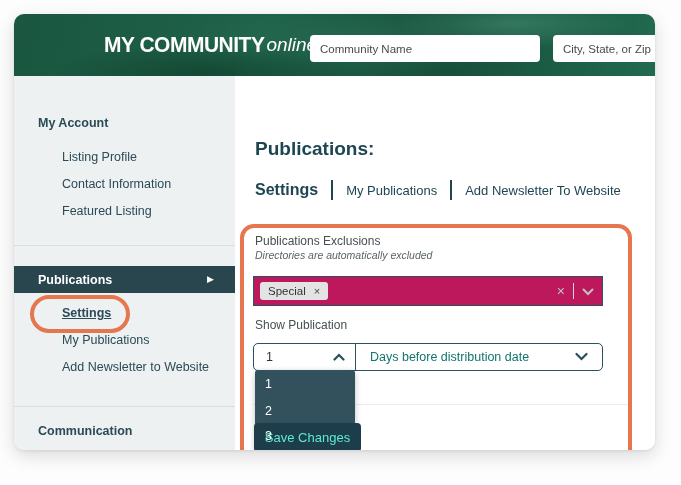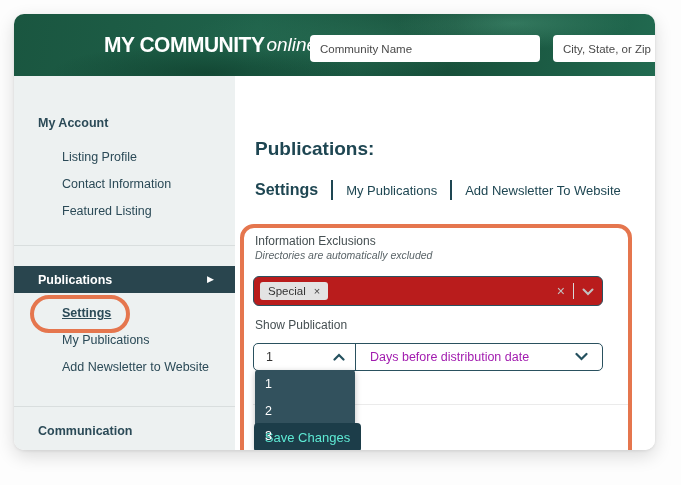--- a/index.html
+++ b/index.html
@@ -49,37 +49,37 @@
   .content { position:relative; flex:1; height:100%; background:#fff;margin-top:36px; }
   .page-title { position:absolute; left:20px; top:26px; font-size:19px; font-weight:700; color:#1e4652; }
   .tabs { position:absolute; left:20px; top:68px; display:flex; align-items:center; color:#1e4652; }
   .tab-active { font-size:16px; font-weight:700; cursor:pointer; }
   .tab { font-size:13px; cursor:pointer; }
   .tab-sep { width:2px; height:20px; background:#1e4652; margin:0 13px; }
   .fld-label { position:absolute; left:20px; font-size:12px; color:#454f52; }
   .fld-note  { position:absolute; left:20px; font-size:10.5px; font-style:italic; color:#5a6468; }
   .multiselect {
     position:absolute; left:18px; top:164px; width:350px; height:30px;
-    border:1.5px solid #2a515f; border-radius:6px; background:#b91c1c;
+    border:1.5px solid #2a515f; border-radius:0; background:#be185d;
     display:flex; align-items:center; padding:0 8px 0 6px; cursor:pointer;
   }
   .tag { background:#e3e3e3; border-radius:3px; padding:3px 8px; font-size:11.5px; color:#333;
          display:flex; align-items:center; gap:8px; }
   .tag .x { font-size:11px; color:#444; cursor:pointer; }
   .ms-right { margin-left:auto; display:flex; align-items:center; gap:8px; }
   .ms-clear { color:#c2c2c2; font-size:14px; cursor:pointer; line-height:1; }
   .ms-vsep { width:1px; height:16px; background:#d8d8d8; }
   .selectbar {
     position:absolute; left:18px; top:231px; width:350px; height:28px;
     border:1.5px solid #2a515f; border-radius:5px; background:#fff; display:flex; align-items:stretch;
   }
   .sel-left { width:102px; display:flex; align-items:center; padding:0 10px 0 12px;
               border-right:1.5px solid #2a515f; font-size:12.5px; color:#333; cursor:pointer; }
   .sel-left .chev { margin-left:auto; }
-  .sel-right { flex:1; display:flex; align-items:center; padding:0 14px; font-size:12.5px; color:#a21caf; cursor:pointer; }
+  .sel-right { flex:1; display:flex; align-items:center; padding:0 14px; font-size:12.5px; color:#0f766e; cursor:pointer; }
   .sel-right .chev { margin-left:auto; }
   .content-divider { position:absolute; left:18px; top:292px; width:377px; height:1px; background:#ebebeb; z-index:1; }
   .dropdown {
     position:absolute; left:20px; top:258px; width:100px; height:81px; z-index:4;
     background:#32515d; border-radius:3px; box-shadow:0 2px 6px rgba(0,0,0,.25);
   }
   .dd-item { height:27px; display:flex; align-items:center; padding-left:10px;
              color:#fff; font-size:12.5px; cursor:pointer; }
   .save-btn {
     position:absolute; left:19px; top:311px; width:107px; height:29px; z-index:5;
@@ -136,21 +136,21 @@
         <div class="page-title">Publications:</div>
 
         <div class="tabs">
           <span class="tab-active">Settings</span>
           <span class="tab-sep"></span>
           <span class="tab">My Publications</span>
           <span class="tab-sep"></span>
           <span class="tab">Add Newsletter To Website</span>
         </div>
 
-        <div class="fld-label" style="top:122px;">Information Exclusions</div>
+        <div class="fld-label" style="top:122px;">Publications Exclusions</div>
         <div class="fld-note" style="top:137px;">Directories are automatically excluded</div>
 
         <div class="multiselect">
           <span class="tag">
             <span>Special</span>
             <span class="x">×</span>
           </span>
           <span class="ms-right">
             <span class="ms-clear">×</span>
             <span class="ms-vsep"></span>

